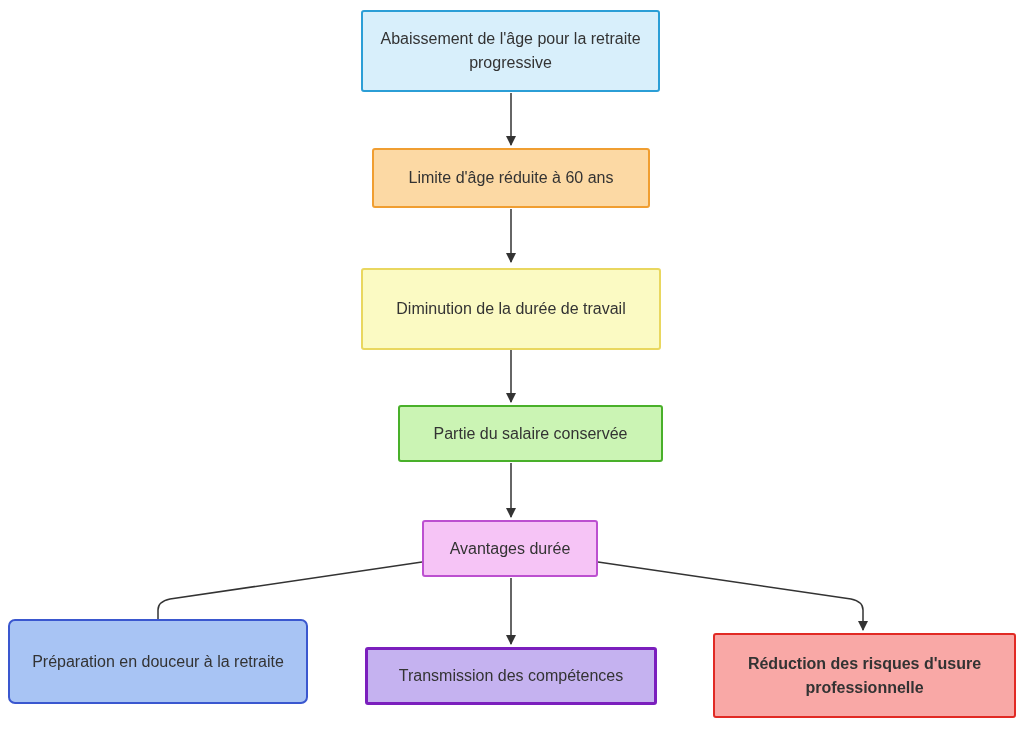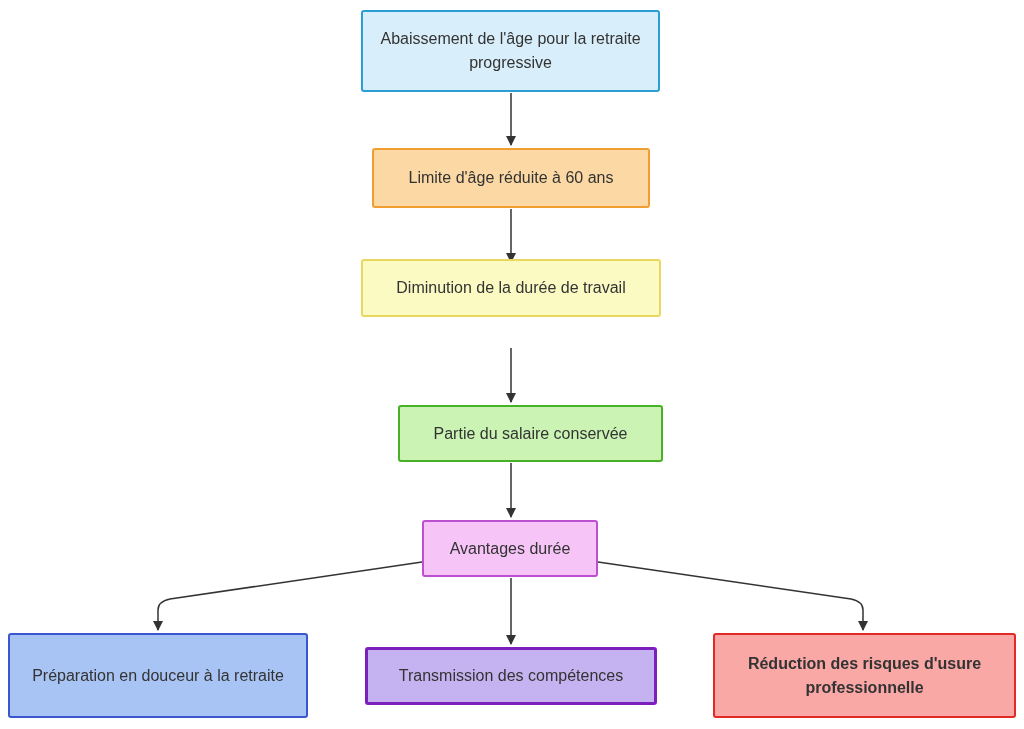--- a/index.html
+++ b/index.html
@@ -40,24 +40,24 @@
     border: 2.5px solid var(--stroke, #999999);
     border-radius: 3px;
     color: var(--text, #333333);
     font-size: 16px;
     line-height: 24px;
     padding: 4px 10px;
   }
   
   .pos-n0 { left: 361px; top: 10px;  width: 299px; height: 82px; }
   .pos-n1 { left: 372px; top: 148px; width: 278px; height: 60px; align-items: center; }
-  .pos-n2 { left: 361px; top: 259px; width: 300px; height: 58px; }
+  .pos-n2 { left: 361px; top: 268px; width: 300px; height: 82px; }
   .pos-n3 { left: 398px; top: 405px; width: 265px; height: 57px; }
   .pos-n4 { left: 422px; top: 520px; width: 176px; height: 57px; }
-  .pos-n5 { left: 8px;   top: 633px; width: 300px; height: 85px; }
+  .pos-n5 { left: 8px;   top: 619px; width: 300px; height: 85px; border-radius: 7px; }
   .pos-n6 { left: 365px; top: 647px; width: 292px; height: 58px; border-width: 3px; }
   .pos-n7 { left: 713px; top: 633px; width: 303px; height: 85px; font-weight: bold; }
 </style>
 </head>
 <body>
 
 <div class="canvas" style="--edge: #333333; --text: #333333; background: rgb(255, 255, 255);">
 
   <svg class="edges" viewBox="0 0 1024 729" xmlns="http://www.w3.org/2000/svg" aria-hidden="true">
     <defs>

